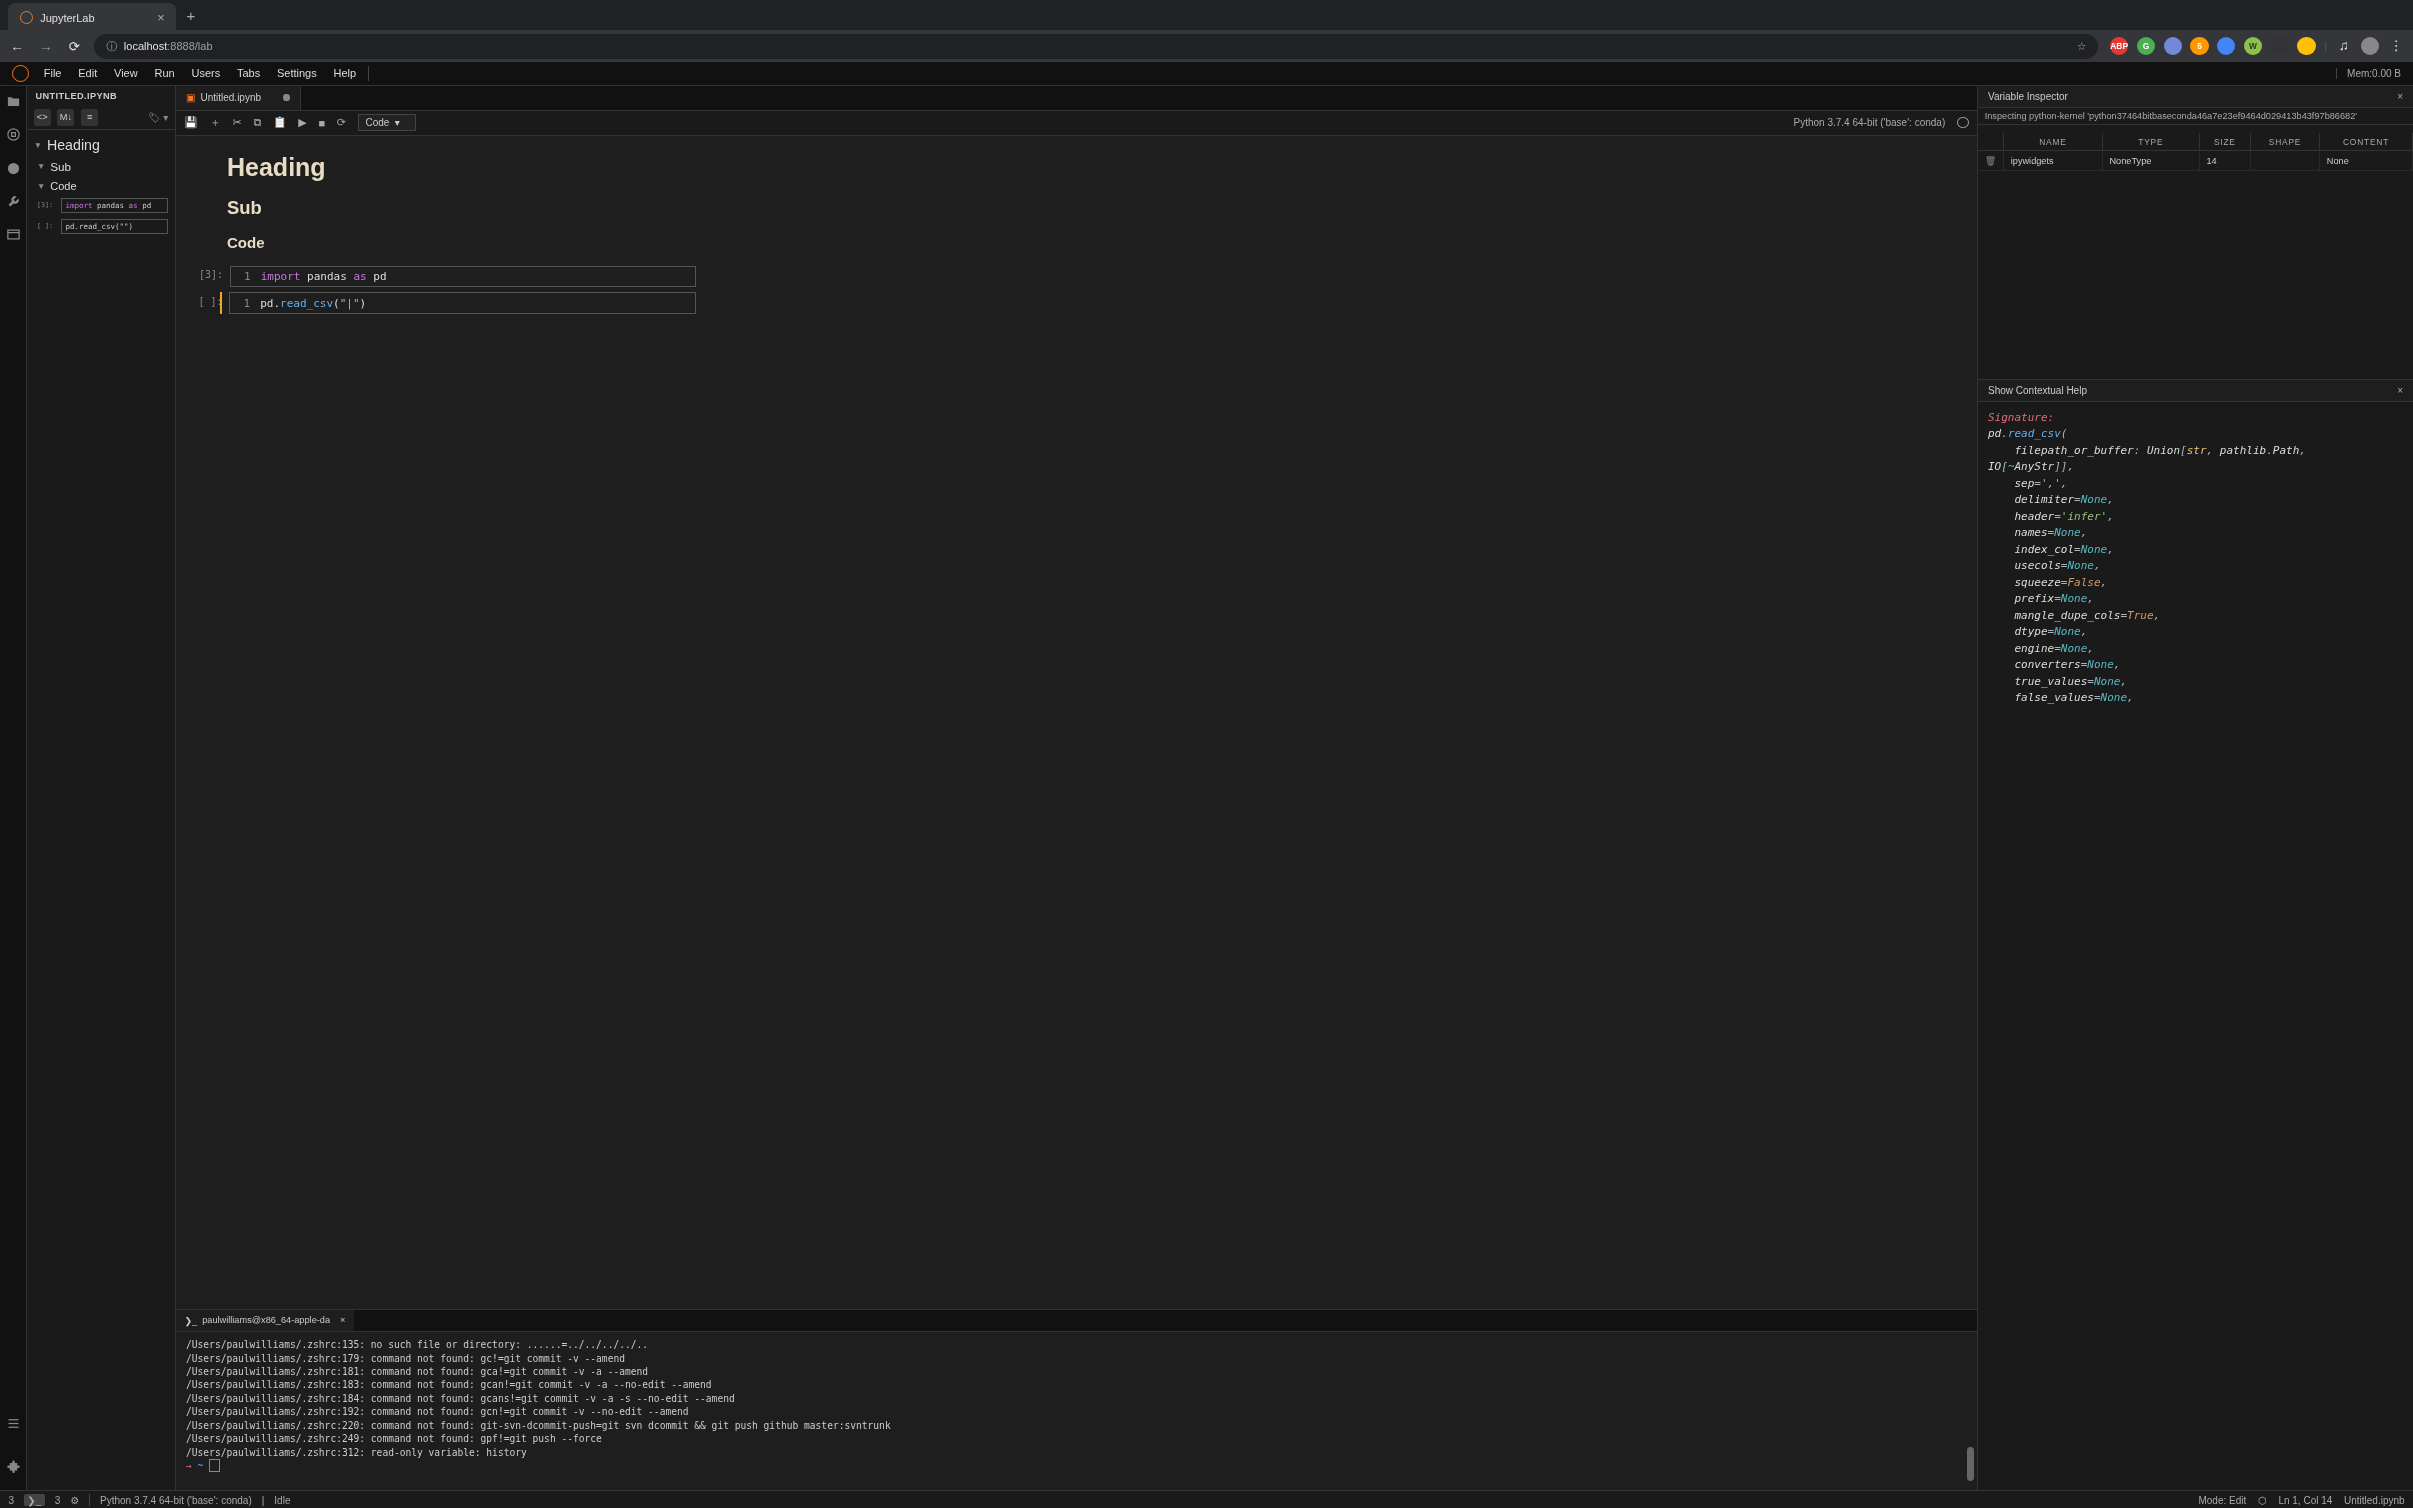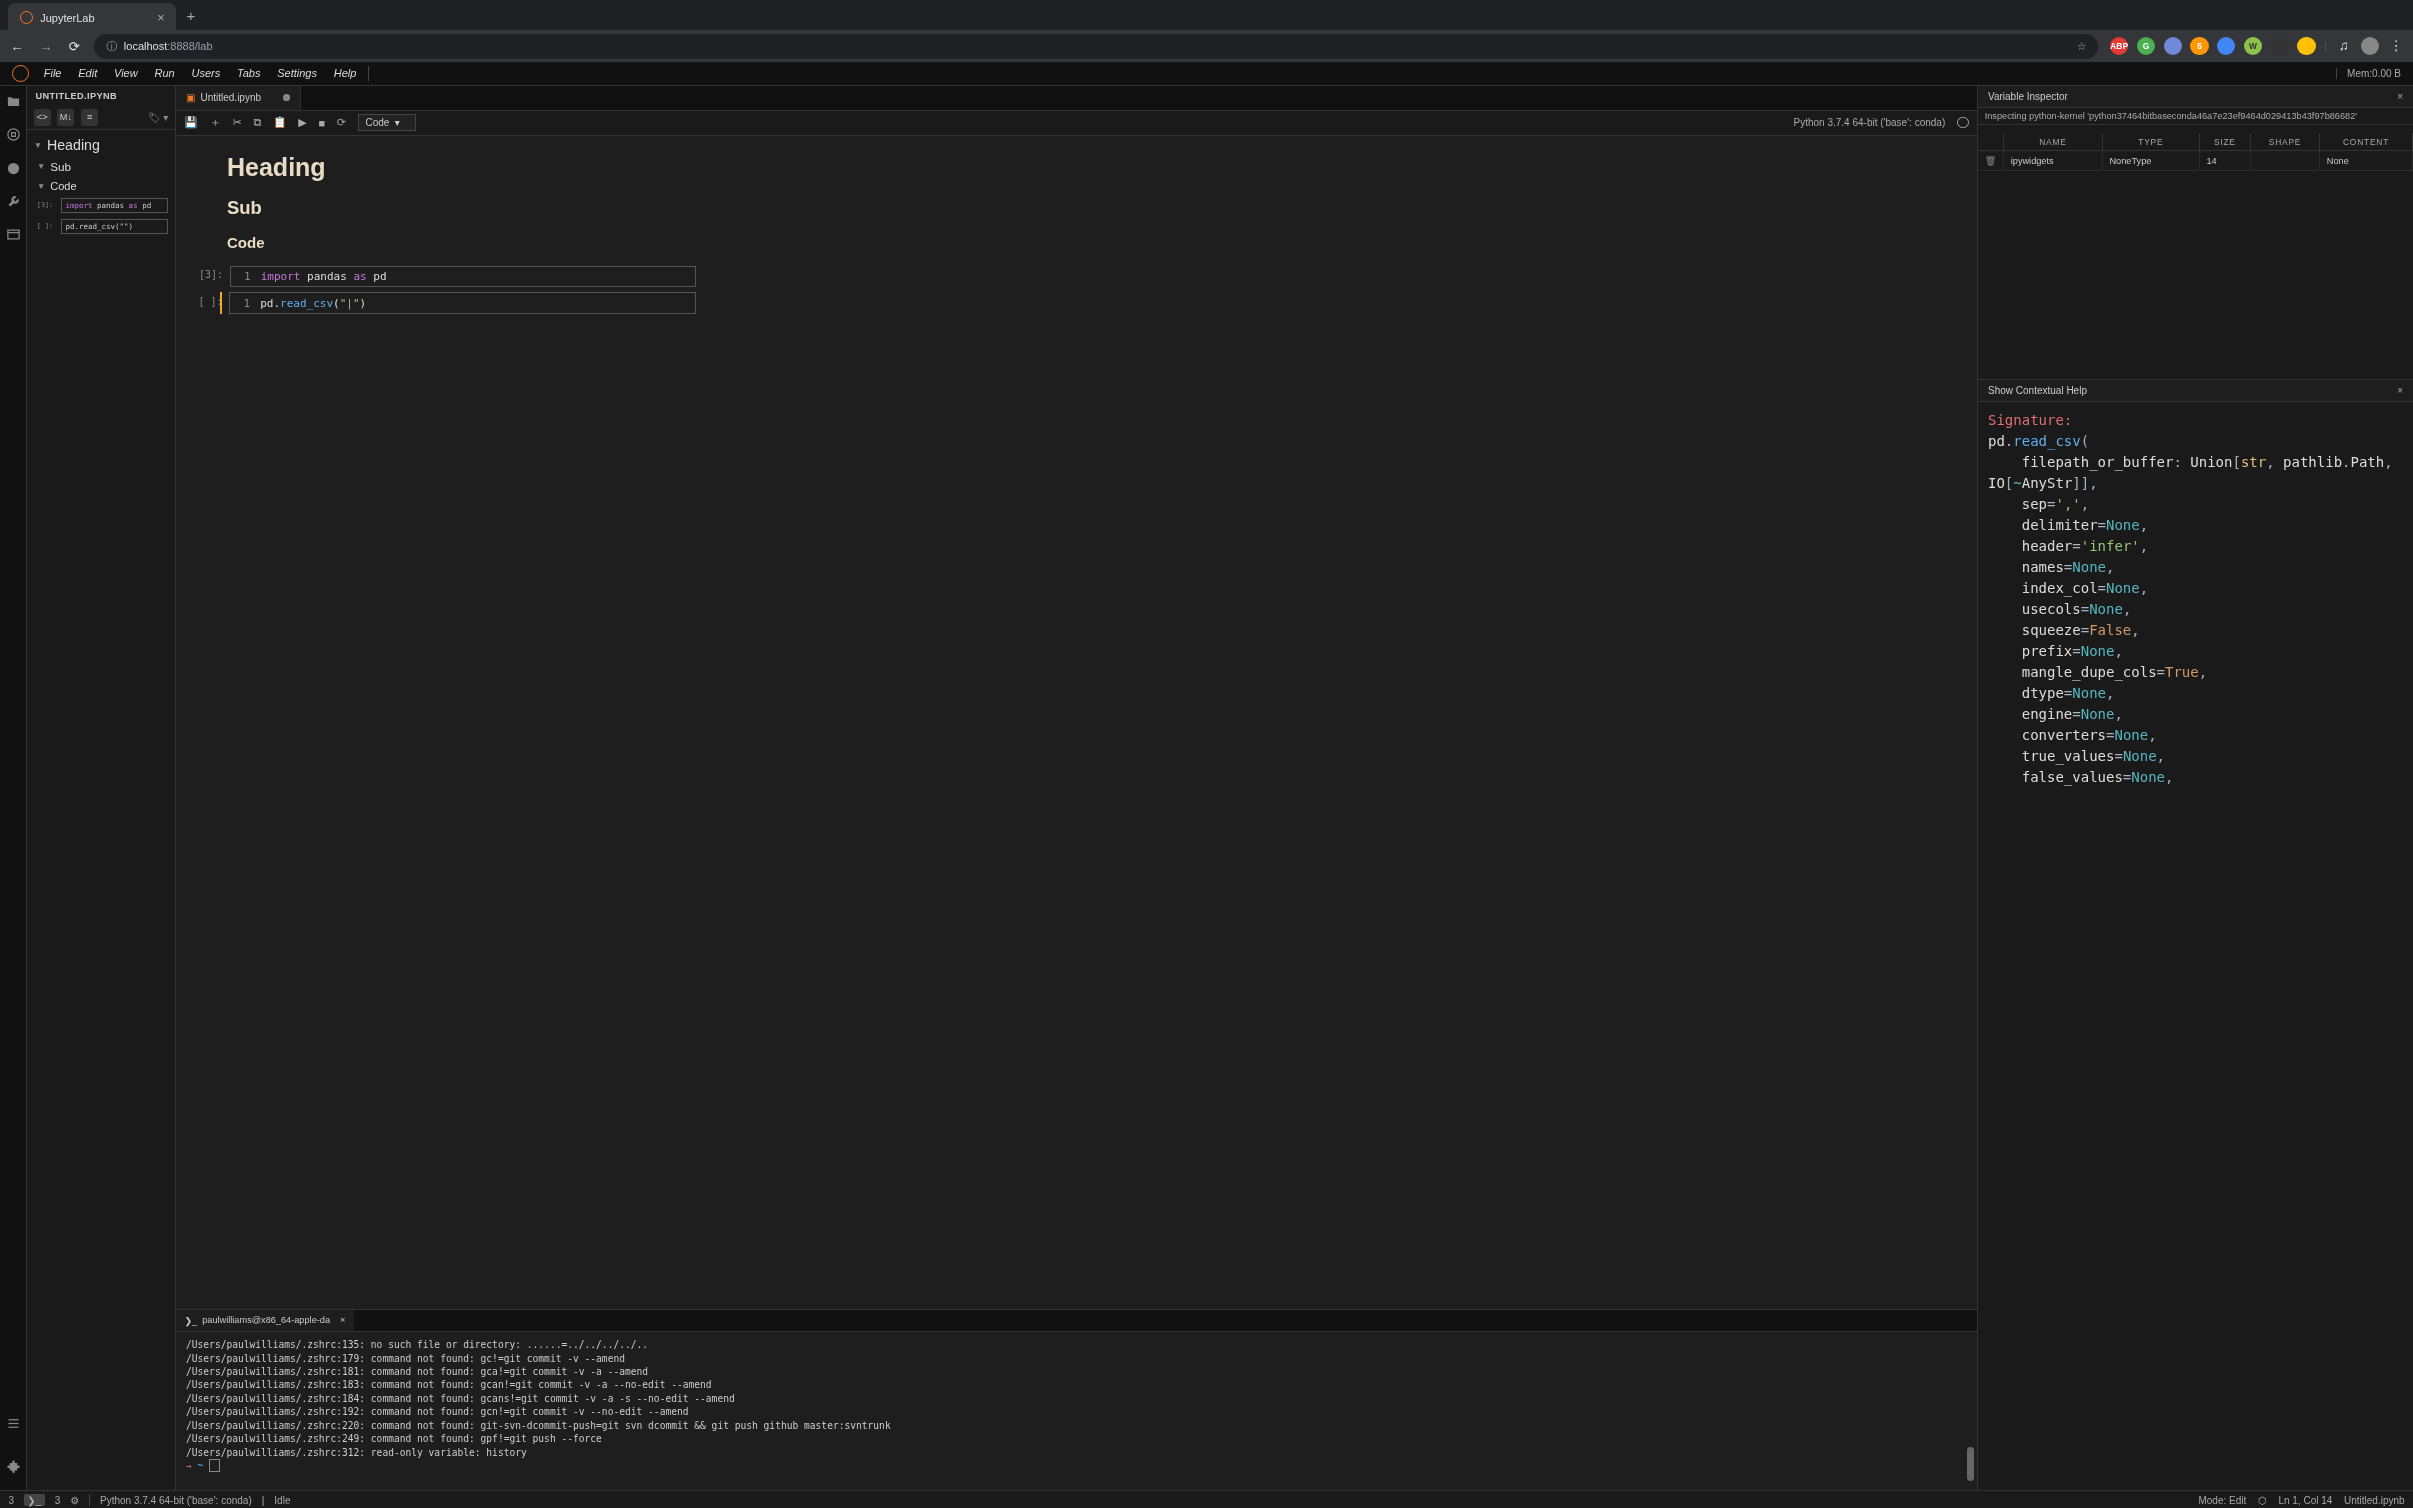--- a/index.html
+++ b/index.html
@@ -12,21 +12,21 @@
 .new-tab { color: #aaa; padding: 0 10px; font-size: 15px; }
 .addr-bar { display: flex; align-items: center; height: 32px; padding: 0 8.4px; gap: 11.7px; background: #35363a; }
 .nav-btn { color: #9aa0a6; font-size: 13.4px; width: 17px; text-align: center; }
 .nav-btn.enabled { color: #e0e0e0; }
 .url-box { flex: 1; display: flex; align-items: center; background: #202124; border-radius: 17px; height: 25px; padding: 0 11.7px; gap: 6.7px; color: #9aa0a6; }
 .url-host { color: #e0e0e0; }
 .ext-icons { display: flex; align-items: center; gap: 8.4px; }
 .ext-ic { width: 18.4px; height: 18.4px; border-radius: 50%; display: flex; align-items: center; justify-content: center; font-size: 8.4px; font-weight: bold; }
 .menubar { display: flex; align-items: center; height: 23.5px; background: #111; border-bottom: 0.8px solid #333; padding-left: 5px; }
 .jup-logo { width: 17px; height: 17px; border: 1.7px solid #F37726; border-radius: 50%; margin: 0 6.7px; }
-.menu-item { padding: 3.4px 8.4px; color: #ddd; font-size: 11px; font-style: italic; }
+.menu-item { padding: 3.4px 8.4px; color: #ddd; font-size: 11px; }
 .menu-sep { width: 0.8px; height: 15px; background: #444; margin: 0 3.4px; }
 .mem { margin-left: auto; margin-right: 12px; color: #aaa; font-size: 10px; border-left: 0.8px solid #444; padding-left: 10px; }
 .main-layout { display: flex; height: calc(100vh - 104px); }
 .activity-bar { width: 27px; background: #111; border-right: 0.8px solid #333; display: flex; flex-direction: column; align-items: center; padding-top: 8.4px; gap: 18.4px; }
 .act-ic { width: 15px; height: 15px; color: #888; }
 .left-sidebar { width: 149px; background: #1a1a1a; border-right: 0.8px solid #333; display: flex; flex-direction: column; font-size: 10px; }
 .sb-header { padding: 5px 8.4px; font-weight: 600; letter-spacing: 0.4px; font-size: 9.2px; color: #ccc; }
 .sb-tools { display: flex; align-items: center; gap: 6.7px; padding: 3.4px 6.7px; border-bottom: 0.8px solid #333; }
 .sb-tool { width: 17px; height: 17px; background: #333; border-radius: 2.5px; display: flex; align-items: center; justify-content: center; color: #ccc; font-size: 9.2px; }
 .sb-tag { margin-left: auto; color: #888; }
@@ -70,21 +70,21 @@
 .panel-tab { display: flex; align-items: center; background: #1e1e1e; height: 22px; padding: 0 10px; font-size: 10px; color: #ccc; border-bottom: 0.8px solid #333; }
 .panel-tab .close { margin-left: auto; color: #aaa; }
 .insp-info { font-size: 9.2px; color: #aaa; padding: 3.4px 6.7px; border-bottom: 0.8px solid #333; white-space: nowrap; overflow: hidden; }
 .var-table { width: 100%; border-collapse: collapse; font-size: 9.2px; margin-top: 8px; }
 .var-table th { text-align: center; padding: 3.4px; color: #aaa; border-bottom: 0.8px solid #333; border-right: 0.8px solid #333; font-weight: 500; letter-spacing: 0.8px; font-size: 8.4px; }
 .var-table td { padding: 4.2px 6.7px; border-bottom: 0.8px solid #2a2a2a; border-right: 0.8px solid #2a2a2a; color: #ccc; }
 .var-table .trash { text-align: center; color: #888; }
 .var-inspector { flex: 0 0 auto; height: 293px; display: flex; flex-direction: column; }
 .var-body { flex: 1; overflow: auto; }
 .ctx-help { flex: 1; display: flex; flex-direction: column; border-top: 0.8px solid #333; min-height: 0; }
-.ctx-body { flex: 1; overflow: auto; padding: 8.4px 10px; font-family: Menlo, monospace; font-size: 14px; line-height: 1.5; }
+.ctx-body { flex: 1; overflow: auto; padding: 8.4px 10px; font-family: Menlo, monospace; font-size: 11px; line-height: 1.5; font-style: italic; }
 .sig { color: #e06c75; }
 .py-fn { color: #61afef; }
 .py-par { color: #abb2bf; }
 .py-str { color: #98c379; }
 .py-type { color: #e5c07b; }
 .py-none { color: #56b6c2; }
 .py-bool { color: #d19a66; }
 .statusbar { height: 20px; background: #1a1a1a; border-top: 0.8px solid #333; display: flex; align-items: center; padding: 0 8.4px; font-size: 10px; color: #aaa; gap: 10px; }
 .sb-sep { width: 0.8px; height: 11.7px; background: #444; }
 .sb-right { margin-left: auto; display: flex; align-items: center; gap: 11.7px; }

